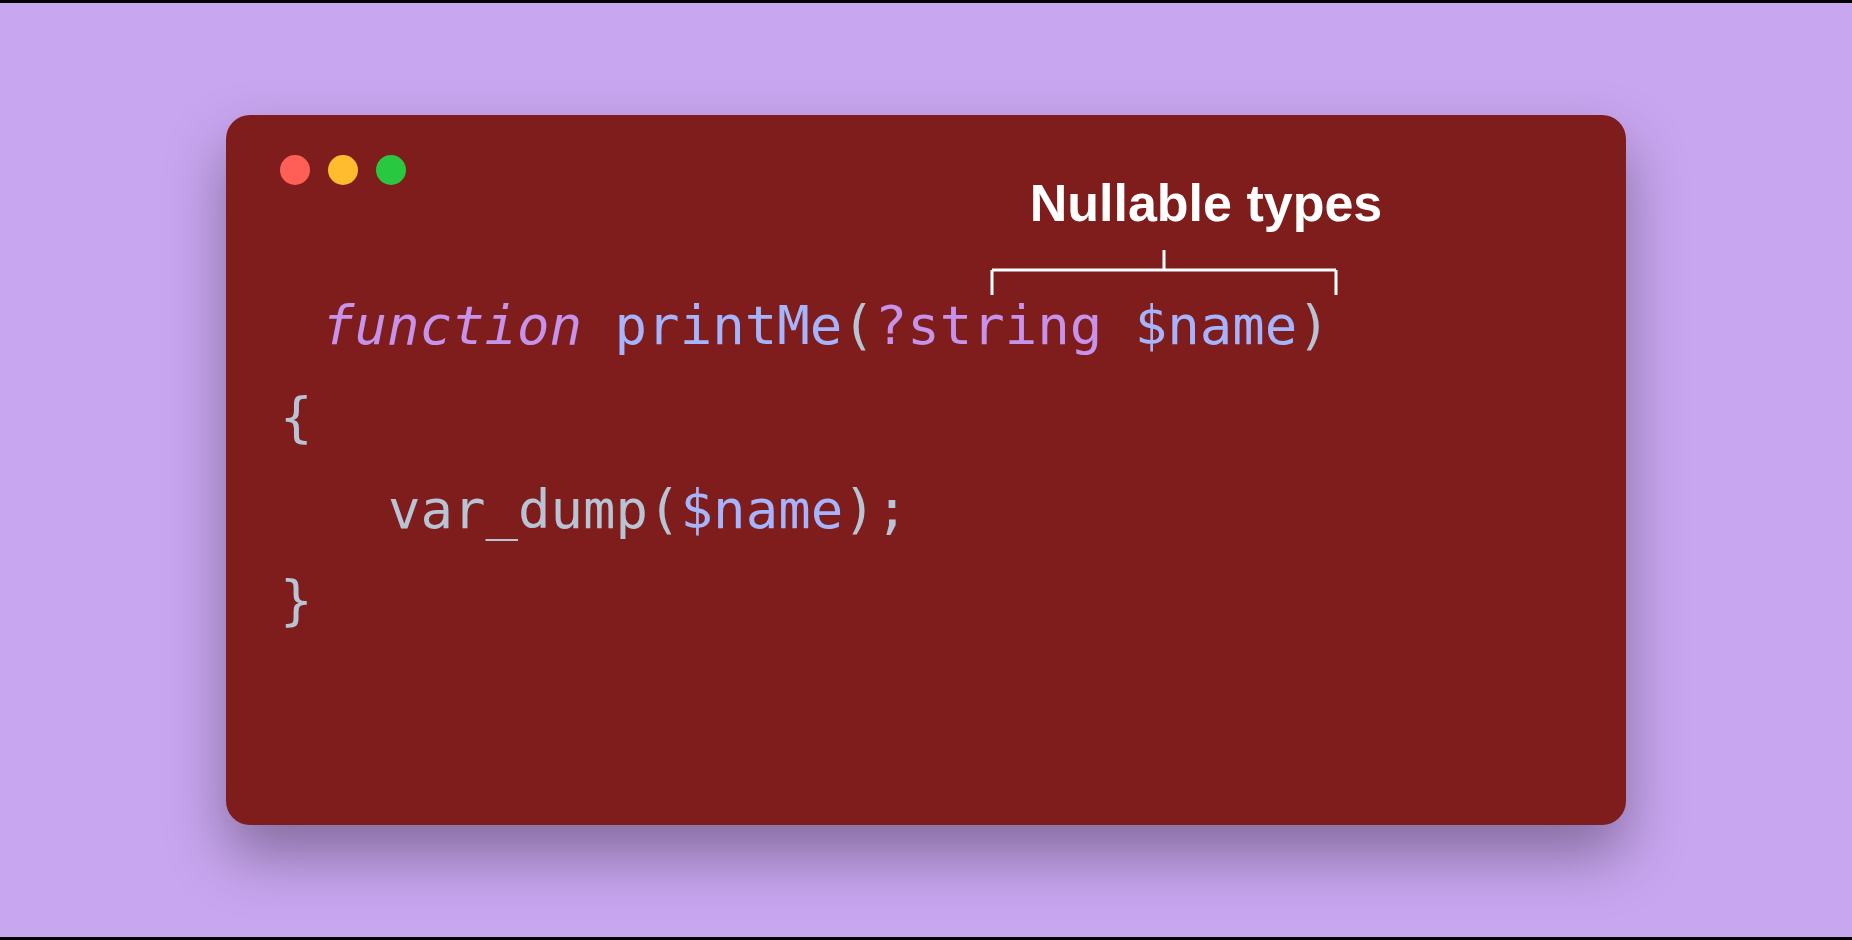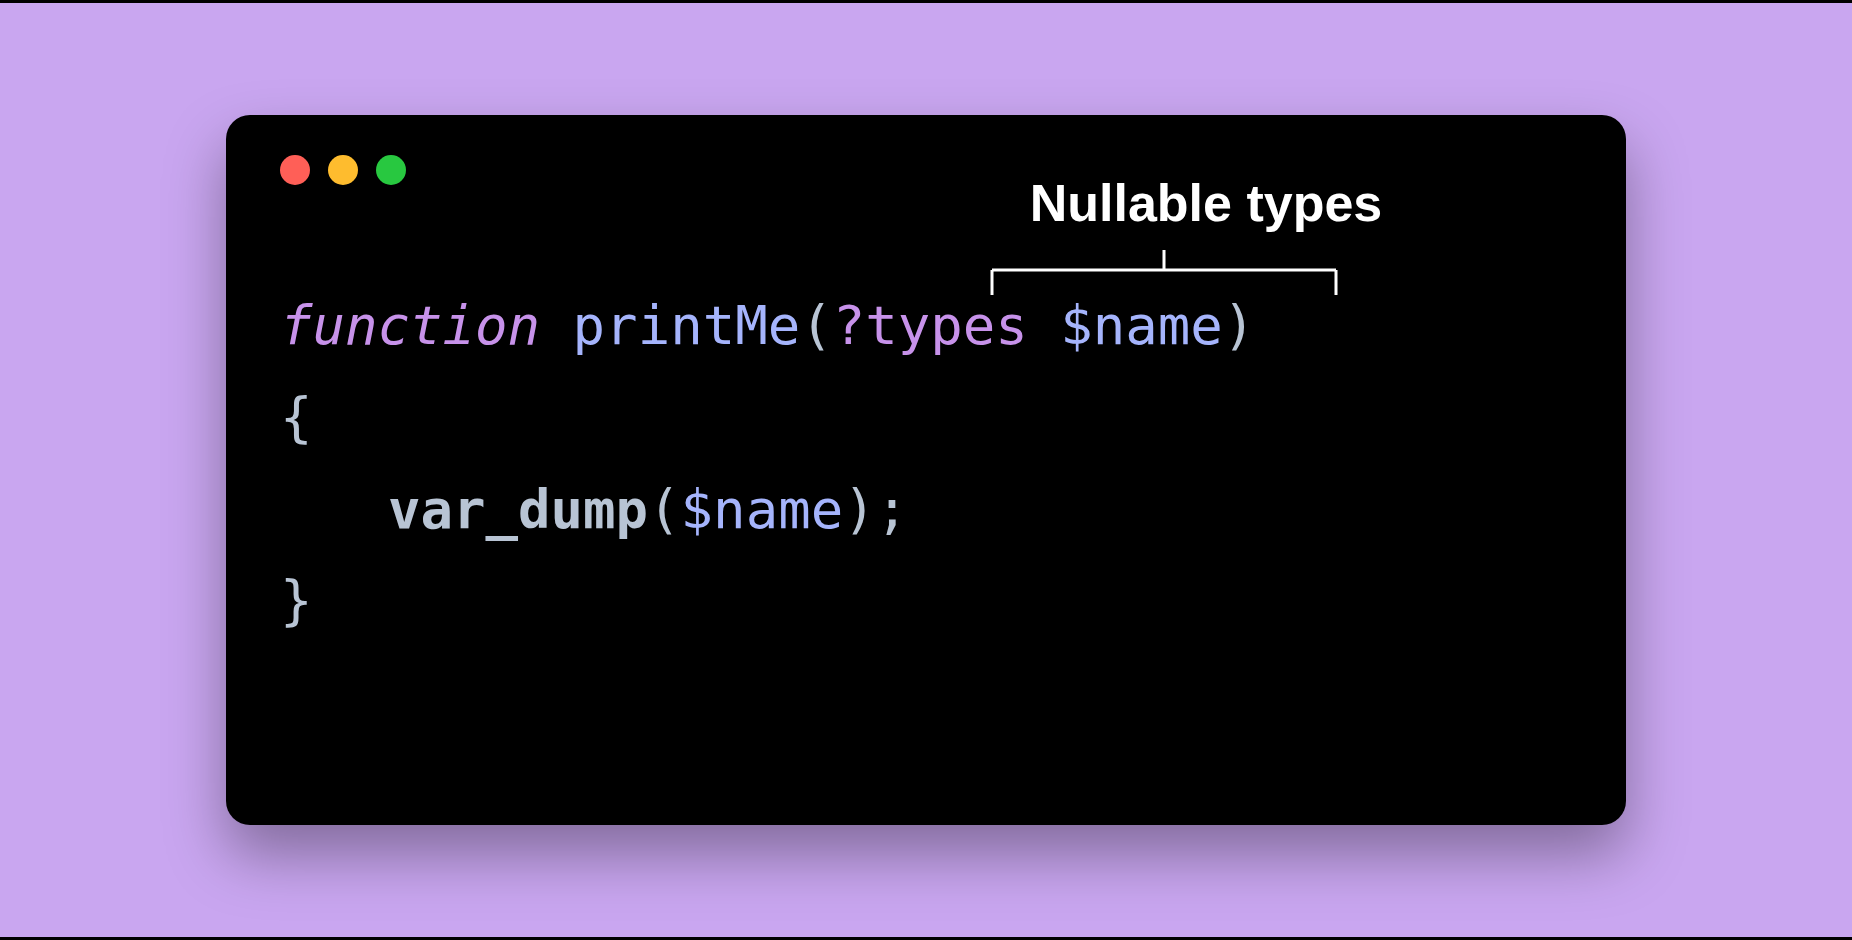--- a/index.html
+++ b/index.html
@@ -14,21 +14,21 @@
       background: #c9a6f0;
       display: flex;
       align-items: center;
       justify-content: center;
       font-family: -apple-system, BlinkMacSystemFont, 'Segoe UI', Helvetica, Arial, sans-serif;
       border-top: 3px solid #000;
       border-bottom: 3px solid #000;
     }
     
     .code-window {
-      background: #000000;
+      background: #7f1d1d;
       border-radius: 24px;
       width: 1400px;
       height: 710px;
       box-shadow: 0 30px 60px rgba(0, 0, 0, 0.35);
       padding: 40px 54px;
       position: relative;
     }
     
     .traffic-lights {
       display: flex;
@@ -73,20 +73,21 @@
     .code-content {
       margin-top: 95px;
       font-family: 'SF Mono', 'Monaco', 'Menlo', 'Consolas', monospace;
       font-size: 54px;
       line-height: 1.7;
     }
     
     .keyword {
       color: #c792ea;
       font-style: italic;
+      margin-left: 42px;
     }
     
     .function-name {
       color: #a5b4fc;
       text-align: center;
     }
     
     .paren {
       color: #b8c4d4;
     }
@@ -102,21 +103,20 @@
     .variable {
       color: #a5b4fc;
     }
     
     .brace {
       color: #b8c4d4;
     }
     
     .func-call {
       color: #b8c4d4;
-      font-weight: bold;
     }
     
     .semicolon {
       color: #b8c4d4;
     }
     
     .indent {
       padding-left: 108px;
     }
     
@@ -136,18 +136,18 @@
 
   <div class="annotation">Nullable types</div>
 
   <div class="bracket">
     <svg viewBox="0 0 350 50" xmlns="http://www.w3.org/2000/svg">
       <path d="M 175 0 L 175 20 M 3 20 L 347 20 M 3 20 L 3 45 M 347 20 L 347 45" stroke="#ffffff" stroke-width="3" fill="none"></path>
     </svg>
   </div>
 
   <div class="code-content">
-    <div class="code-line"><span class="keyword">function</span><span> </span><span class="function-name">printMe</span><span class="paren">(</span><span class="nullable">?</span><span class="type">types</span><span> </span><span class="variable">$name</span><span class="paren">)</span></div>
+    <div class="code-line"><span class="keyword">function</span><span> </span><span class="function-name">printMe</span><span class="paren">(</span><span class="nullable">?</span><span class="type">string</span><span> </span><span class="variable">$name</span><span class="paren">)</span></div>
     <div class="code-line"><span class="brace">{</span></div>
     <div class="code-line indent"><span class="func-call">var_dump</span><span class="paren">(</span><span class="variable">$name</span><span class="paren">)</span><span class="semicolon">;</span></div>
     <div class="code-line"><span class="brace">}</span></div>
   </div>
 </div>
 
 </body></html>

